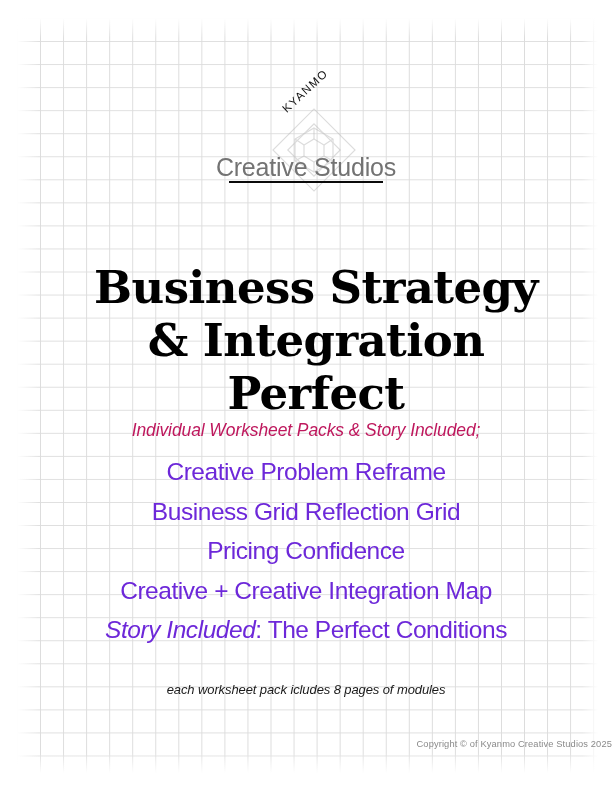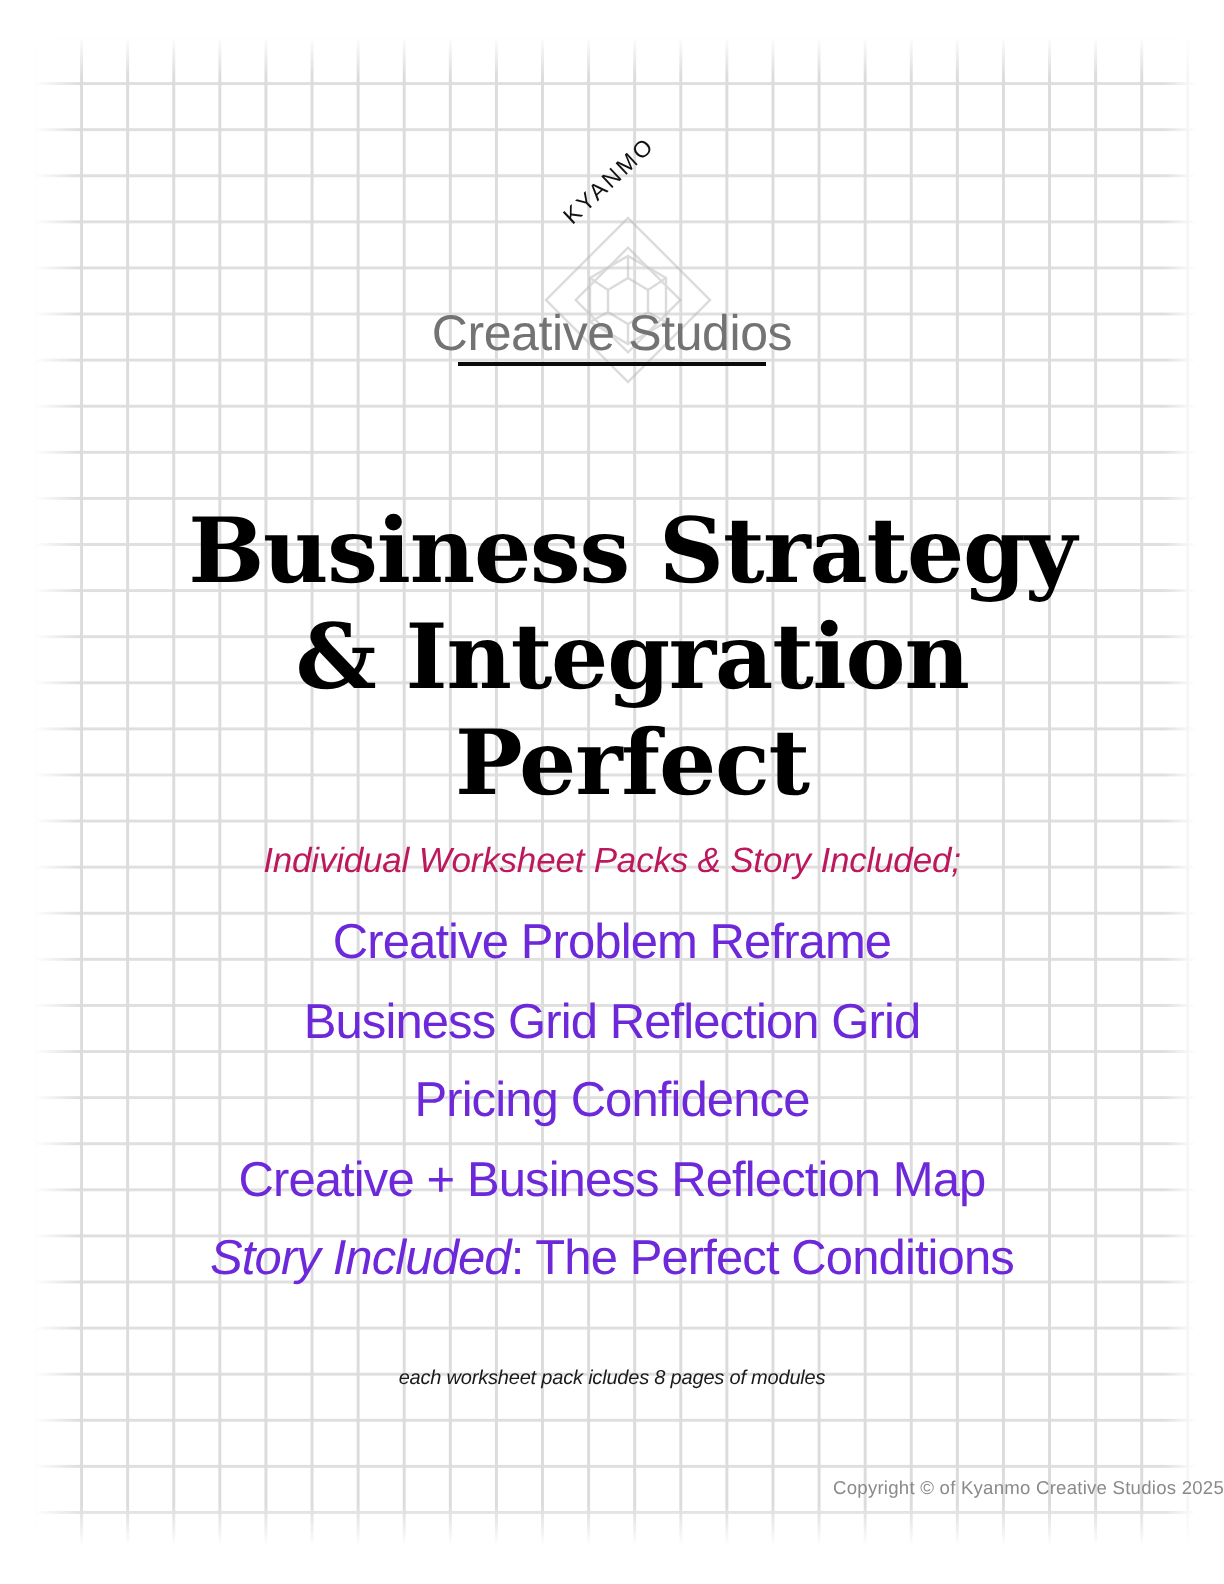--- a/index.html
+++ b/index.html
@@ -107,21 +107,21 @@
     margin-left: -77px;
     height: 2.2px;
     background: #0a0a0a;
   }
 
   
   .display-title {
     position: absolute;
     left: 0;
     right: 0;
-    top: 219px;
+    top: 231px;
     font-family: "DejaVu Serif", "Liberation Serif", serif;
     font-weight: 700;
     font-size: 45px;
     line-height: 53px;
     letter-spacing: -0.6px;
     color: #000000;
     padding-left: 20px;
   }
   .display-title .tl { display: block; }
 
@@ -155,21 +155,21 @@
   .pack-item .em {
     font-style: italic;
   }
 
   
   .footnote {
     position: absolute;
     left: 0;
     right: 0;
     top: 680px;
-    font-size: 10px;
+    font-size: 13px;
     font-style: italic;
     line-height: 19px;
     color: #1a1a1a;
     letter-spacing: -0.1px;
   }
 
   
   .copyright {
     position: absolute;
     left: 0;
@@ -229,21 +229,21 @@
       <div class="pack-item">
         <span>Creative Problem Reframe</span>
       </div>
       <div class="pack-item">
         <span>Business Grid Reflection Grid</span>
       </div>
       <div class="pack-item">
         <span>Pricing Confidence</span>
       </div>
       <div class="pack-item">
-        <span>Creative + Business Reflection Map</span>
+        <span>Creative + Creative Integration Map</span>
       </div>
       <div class="pack-item">
         <span class="em">Story Included</span><span>: The Perfect Conditions</span>
       </div>
     </div>
 
     <div class="footnote">each worksheet pack icludes 8 pages of modules</div>
 
     <div class="copyright">Copyright © of Kyanmo Creative Studios 2025</div>
 

